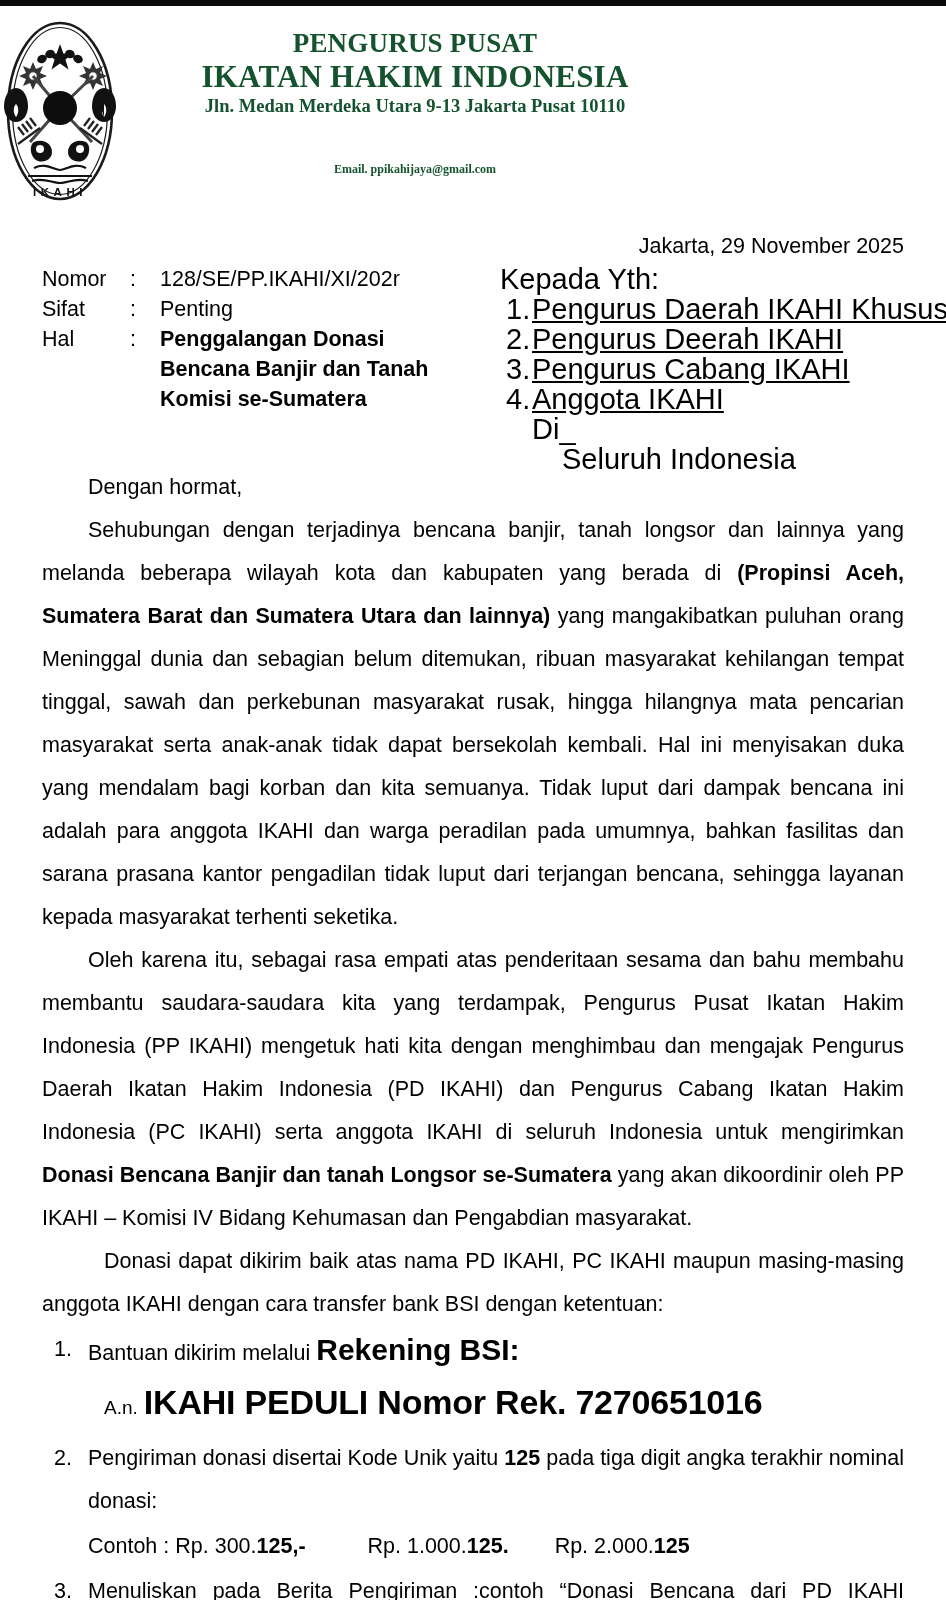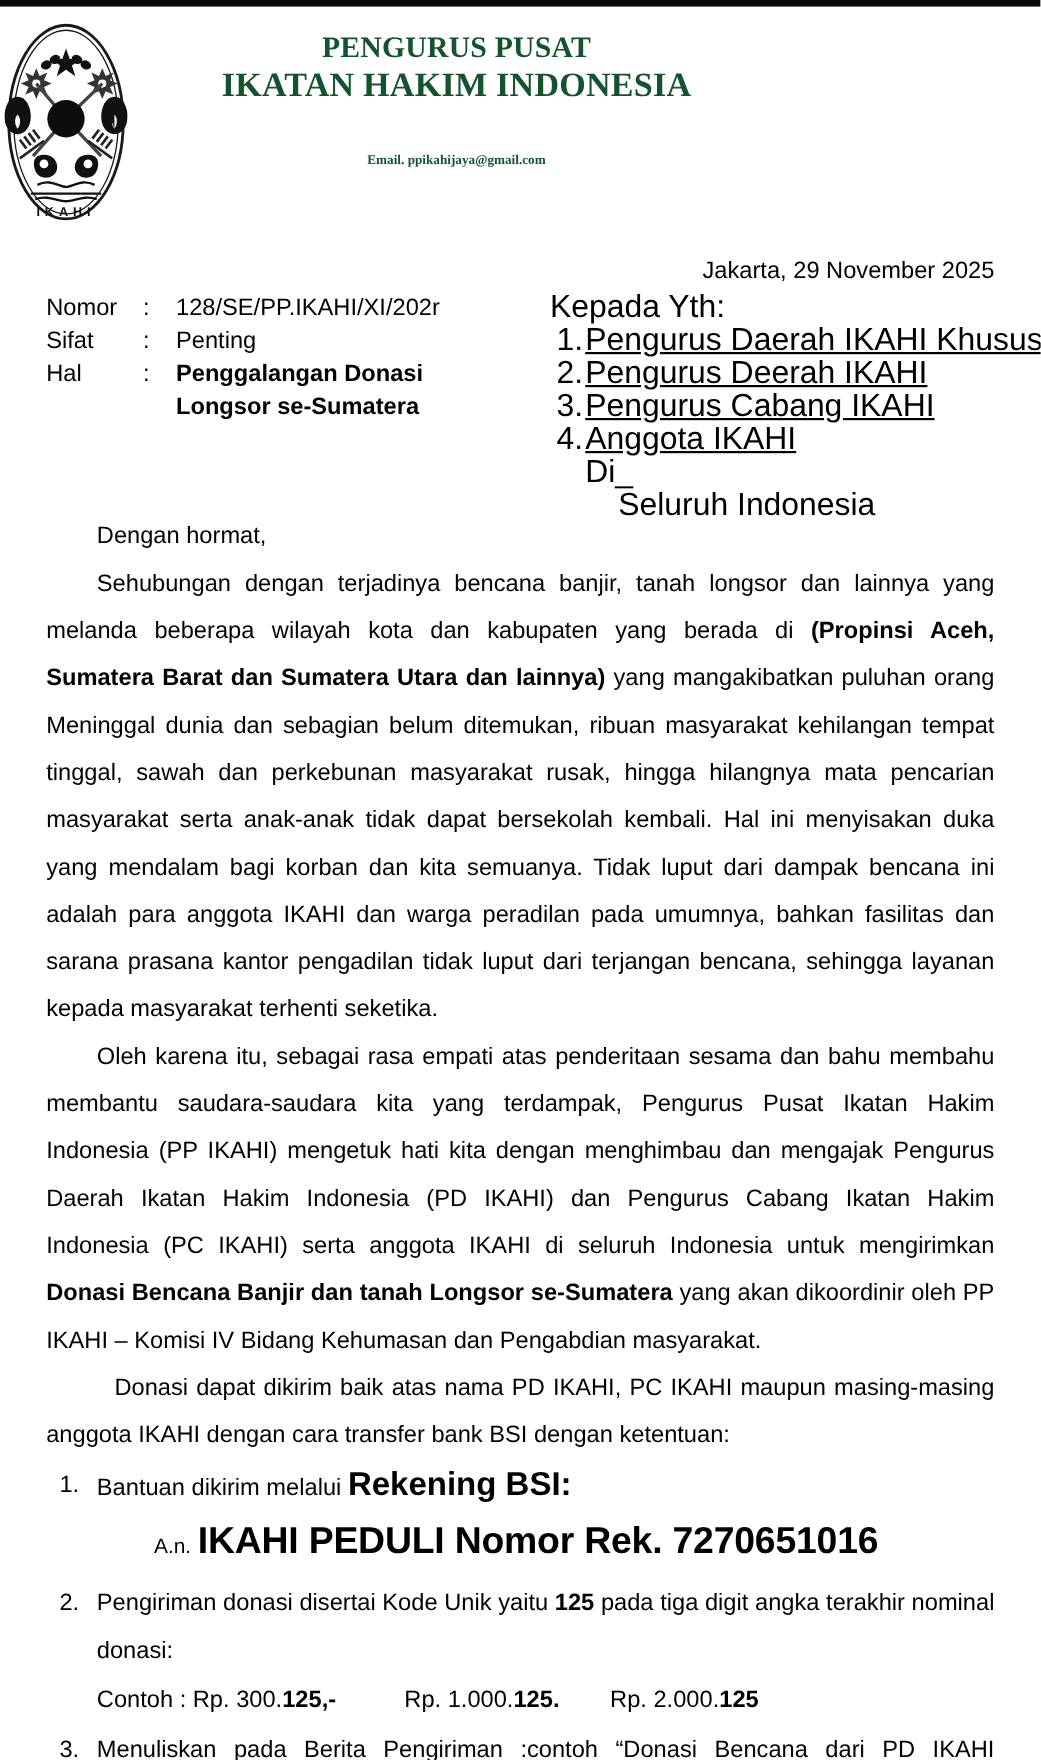--- a/index.html
+++ b/index.html
@@ -179,21 +179,21 @@
     flex: 1;
     line-height: 43px;
     text-align: justify;
   }
   .li-body.nojust { text-align: left; }
   .rek-big {
     font-size: 30px;
     font-weight: bold;
   }
   .acct-line {
-    margin-left: 98px;
+    margin-left: 62px;
     line-height: 54px;
     white-space: nowrap;
   }
   .acct-an {
     font-size: 19px;
   }
   .acct-main {
     font-size: 34px;
     font-weight: bold;
     letter-spacing: -0.2px;
@@ -275,20 +275,21 @@
           <path d="M28,163 C40,159 48,165 56,165 C64,165 72,159 84,163"></path>
         </g>
 
         <text x="56" y="178" text-anchor="middle" font-family="Liberation Sans, sans-serif" font-size="11.5" font-weight="bold" letter-spacing="4.5" fill="#111">IKAHI</text>
       </svg>
     </div>
 
     <div class="head-text">
       <div class="hd-l1">PENGURUS PUSAT</div>
       <div class="hd-l2">IKATAN HAKIM INDONESIA</div>
+      <div class="hd-l4">Jln. Medan Merdeka Utara 9-13 Jakarta Pusat 10110</div>
       <div class="hd-l7">Email. ppikahijaya@gmail.com</div>
     </div>
 
   </div>
 
   <div class="meta-zone">
 
     <div class="date-line">Jakarta, 29 November 2025</div>
 
     <div class="meta-left">
@@ -300,21 +301,22 @@
       <div class="meta-row">
         <span class="meta-lbl">Sifat</span>
         <span class="meta-col">:</span>
         <span class="meta-val">Penting</span>
       </div>
       <div class="meta-row">
         <span class="meta-lbl">Hal</span>
         <span class="meta-col">:</span>
         <span class="meta-val b">Penggalangan Donasi</span>
       </div>
-      <div class="meta-cont">Longsor se-Sumatera</div>
+      <div class="meta-cont">Bencana Banjir dan Tanah</div>
+      <div class="meta-cont">Komisi se-Sumatera</div>
     </div>
 
     <div class="addressee">
       <div class="ad-head">Kepada Yth:</div>
 
       <div class="ad-item">
         <span class="ad-num">1.</span>
         <span class="ad-txt">Pengurus Daerah IKAHI Khusus MA</span>
       </div>
       <div class="ad-item">

